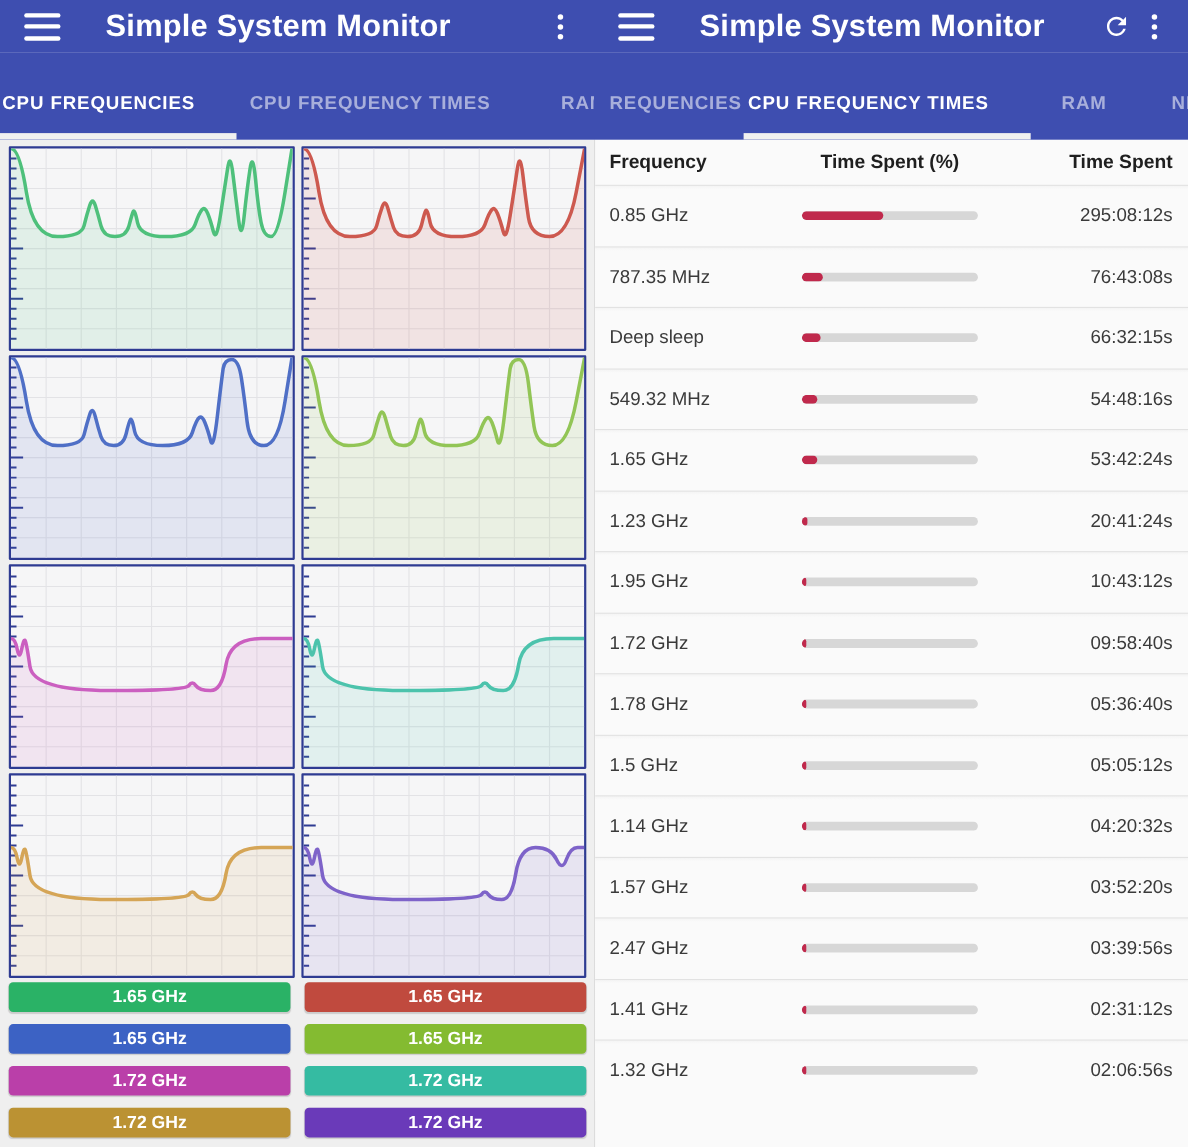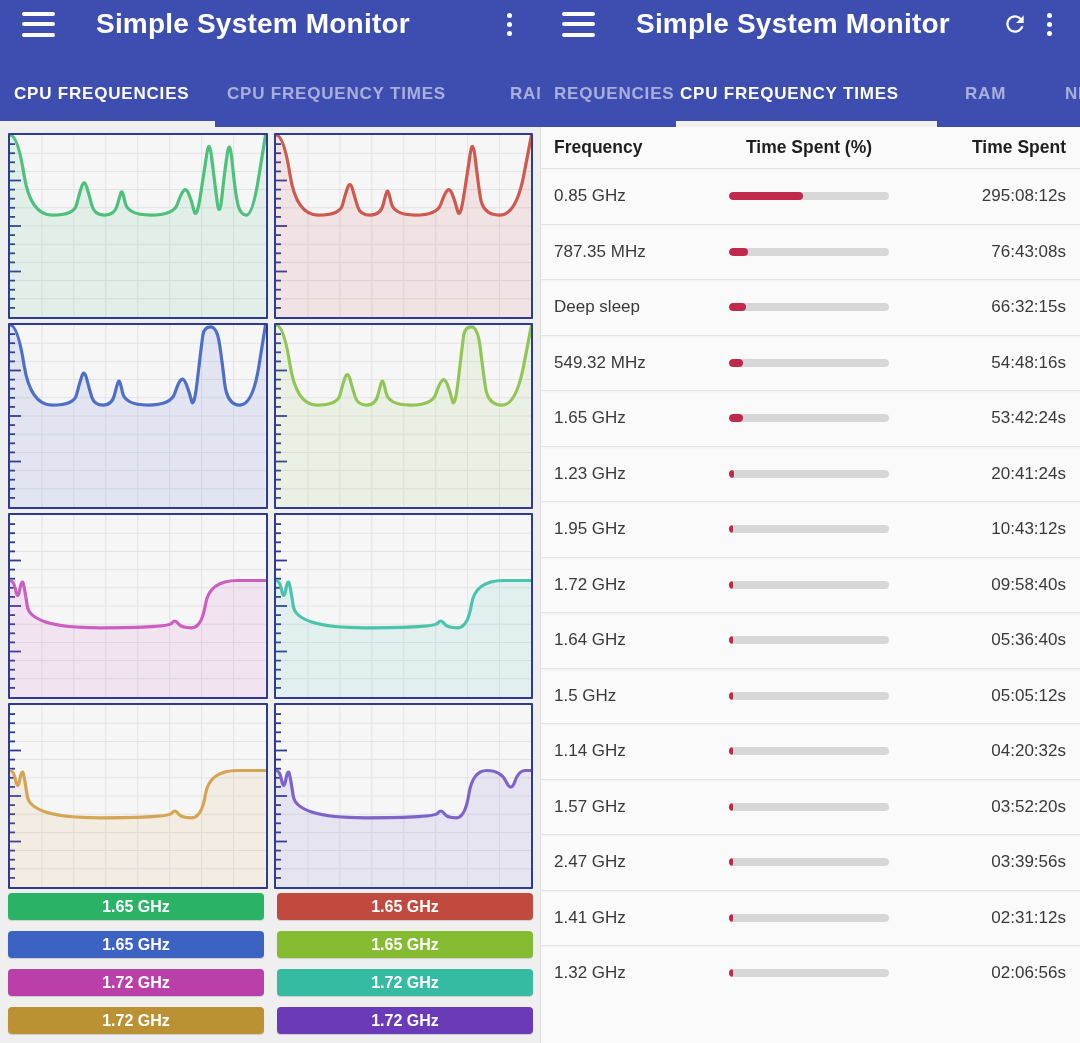--- a/index.html
+++ b/index.html
@@ -21,21 +21,21 @@
   .iconbtn{width:34px;height:34px;display:flex;align-items:center;justify-content:center;cursor:pointer;}
   .kebab{display:flex;flex-direction:column;gap:4px;}
   .kebab i{width:5px;height:5px;border-radius:50%;background:#fff;display:block;}
   .refresh svg{width:26px;height:26px;fill:#fff;}
 
   
   .tabs{height:79px;flex:0 0 79px;position:relative;overflow:hidden;}
   .tab{position:absolute;top:36px;font-size:17px;font-weight:700;letter-spacing:.8px;color:rgba(255,255,255,.55);white-space:nowrap;cursor:pointer;}
   .tab.active{color:#ffffff;}
   .indicator{position:absolute;bottom:0;height:6px;background:#f0f0f0;}
-  .tabs-left .tab:nth-of-type(1){left:14px;}
+  .tabs-left .tab:nth-of-type(1){left:2px;}
   .tabs-left .tab:nth-of-type(2){left:227px;}
   .tabs-left .tab:nth-of-type(3){left:510px;}
   .tabs-left .indicator{left:0;width:215px;}
   .tabs-right .tab:nth-of-type(1){left:2px;margin-left:12px;}
   .tabs-right .tab:nth-of-type(2){left:140px;}
   .tabs-right .tab:nth-of-type(3){left:425px;}
   .tabs-right .tab:nth-of-type(4){left:525px;}
   .tabs-right .indicator{left:136px;width:261px;}
 
   
@@ -530,21 +530,21 @@
         <div class="trow">
           <div class="col-freq">1.72 GHz</div>
           <div class="col-bar">
             <div class="track">
               <div class="fill" style="background: rgb(192, 41, 76); width: 1.6%;"></div>
             </div>
           </div>
           <div class="col-time">09:58:40s</div>
         </div>
         <div class="trow">
-          <div class="col-freq">1.64 GHz</div>
+          <div class="col-freq">1.78 GHz</div>
           <div class="col-bar">
             <div class="track">
               <div class="fill" style="background: rgb(192, 41, 76); width: 0.9%;"></div>
             </div>
           </div>
           <div class="col-time">05:36:40s</div>
         </div>
         <div class="trow">
           <div class="col-freq">1.5 GHz</div>
           <div class="col-bar">

